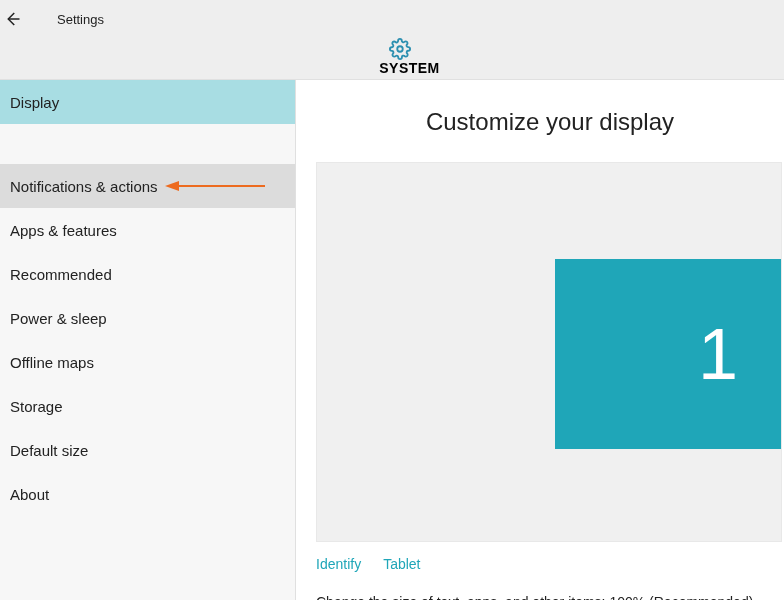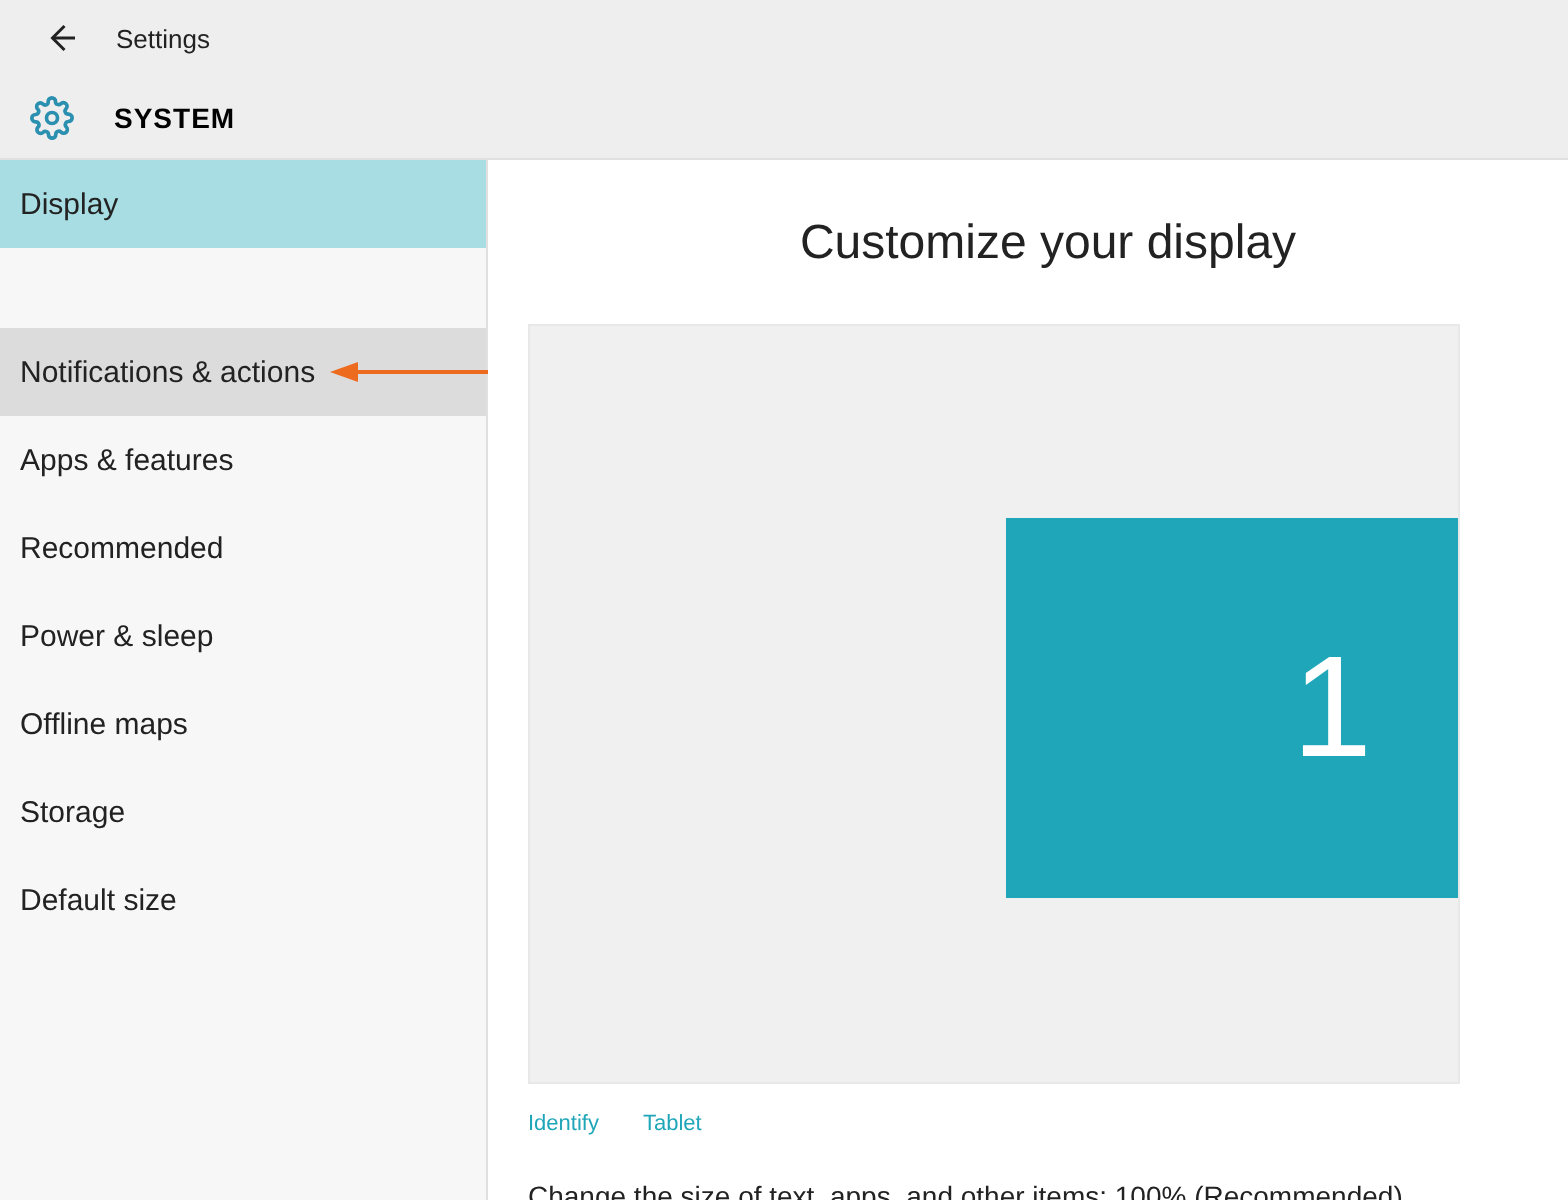--- a/index.html
+++ b/index.html
@@ -13,21 +13,21 @@
       height: 600px;
       background: #fafafa;
       overflow: hidden;
       position: relative;
     }
     .header {
       height: 38px;
       background: #eeeeee;
       display: flex;
       align-items: center;
-      padding-left: 18px;
+      gap: 17px;
     }
     .back-btn {
       width: 24px;
       height: 24px;
       display: flex;
       align-items: center;
       justify-content: center;
       cursor: pointer;
     }
     .header-title {
@@ -35,39 +35,40 @@
       color: #222;
       margin-left: 16px;
     }
     .system-bar {
       height: 42px;
       background: #eeeeee;
       border-bottom: 1px solid #e0e0e0;
       display: flex;
       align-items: center;
       padding-left: 15px;
+      flex-direction: column;
     }
     .gear {
       width: 22px;
       height: 22px;
       color: #2b8fb0;
     }
     .system-label {
       font-weight: 600;
       font-size: 14px;
       letter-spacing: 0.5px;
       margin-left: 20px;
       color: #000;
     }
     .content {
       display: flex;
       height: calc(600px - 80px);
     }
     .sidebar {
-      width: 244px;
+      width: 296px;
       background: #f7f7f7;
       border-right: 1px solid #e0e0e0;
     }
     .sidebar-item {
       height: 44px;
       display: flex;
       align-items: center;
       padding-left: 10px;
       font-size: 15px;
       color: #222;
@@ -127,21 +128,21 @@
       font-weight: 300;
       margin-right: -100px;
     }
     .links {
       margin-top: 14px;
       display: flex;
       gap: 22px;
     }
     .link {
       color: #1fa6b8;
-      font-size: 11px;
+      font-size: 14px;
       cursor: pointer;
       text-align: center;
     }
     .scale-text {
       margin-top: 22px;
       font-size: 14px;
       color: #222;
     }
   </style>
 </head>
@@ -188,20 +189,23 @@
     </div>
     <div class="sidebar-item">
       <span>Offline maps</span>
     </div>
     <div class="sidebar-item">
       <span>Storage</span>
     </div>
     <div class="sidebar-item">
       <span>Default size</span>
     </div>
+    <div class="sidebar-item">
+      <span>About</span>
+    </div>
   </div>
 
   <div class="main">
     <div class="main-title">Customize your display</div>
     <div class="display-box">
       <div class="monitor">
         <span class="monitor-number">1</span>
       </div>
     </div>
     <div class="links">

